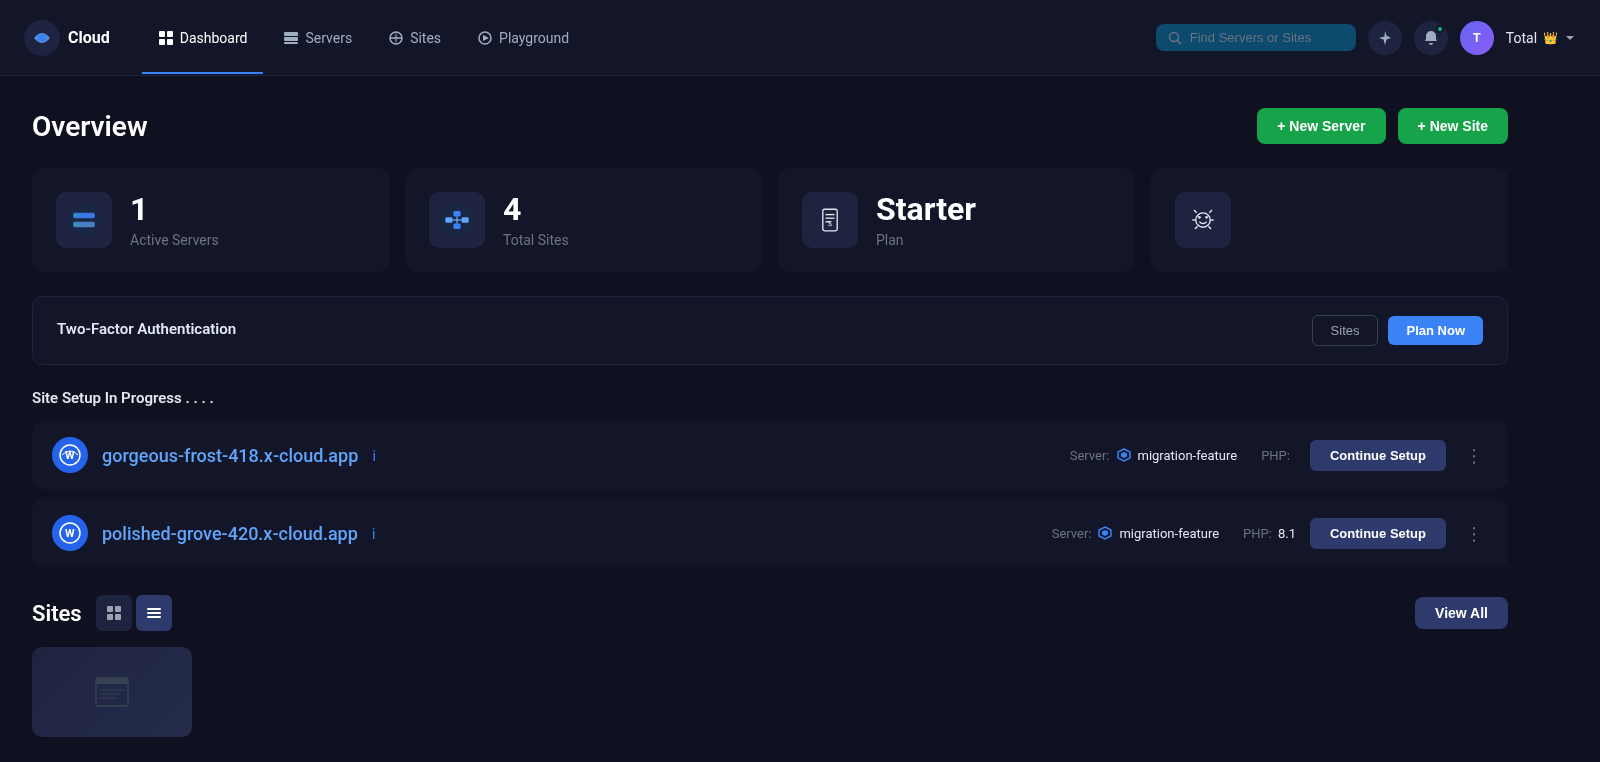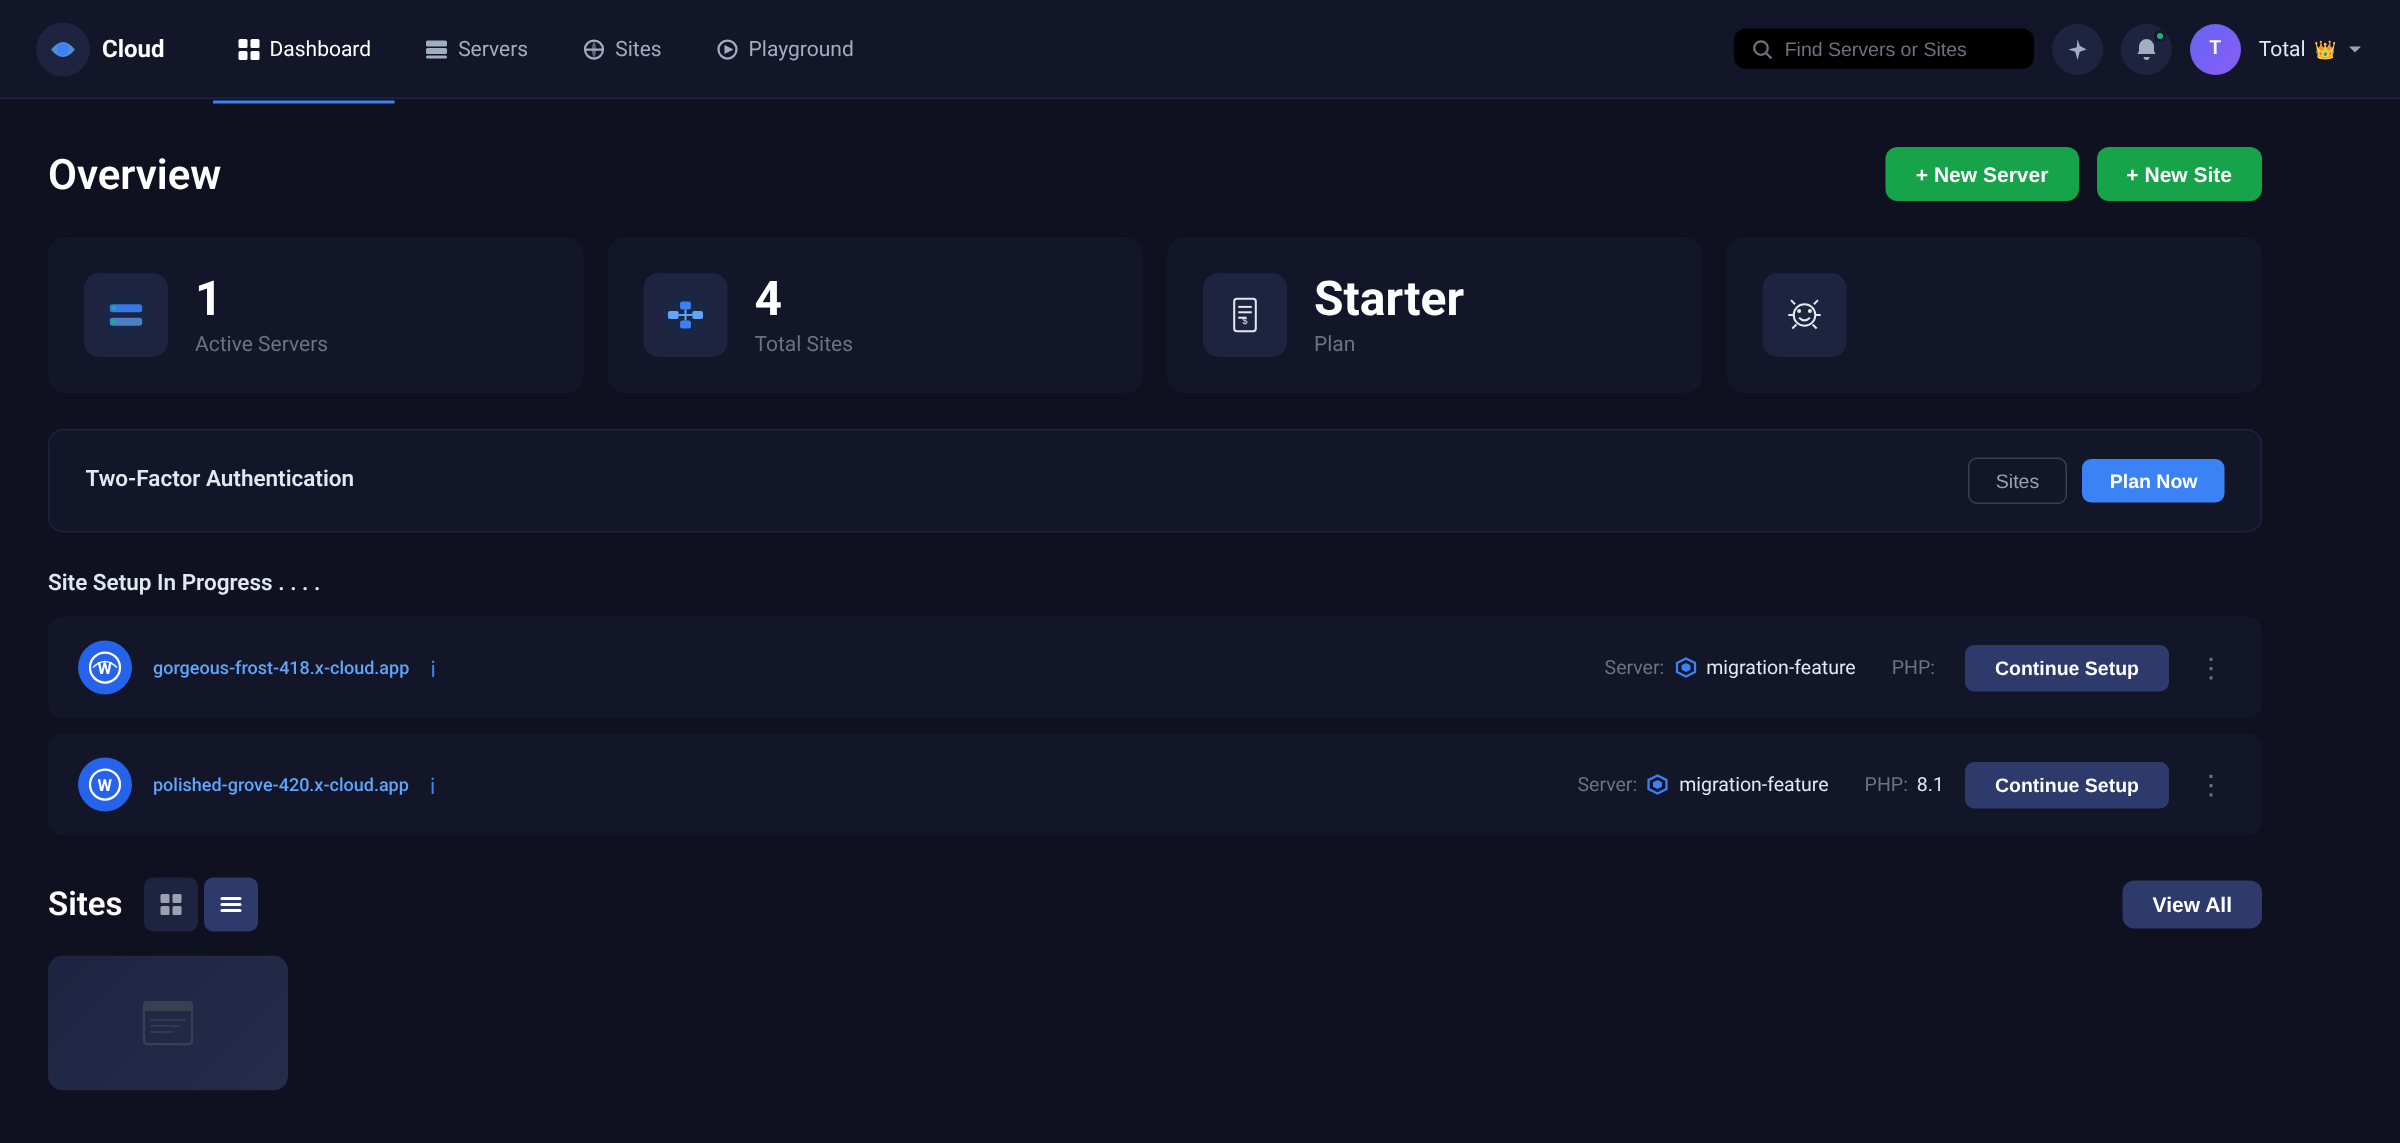--- a/index.html
+++ b/index.html
@@ -8,21 +8,21 @@
       color: #fff;
       font-family: -apple-system, BlinkMacSystemFont, 'Segoe UI', Roboto, sans-serif;
       min-height: 762px;
       overflow-x: hidden;
     }
 
     
     .navbar {
       background: #131629;
       border-bottom: 1px solid #1e2340;
-      height: 66px;
+      height: 76px;
       display: flex;
       align-items: center;
       padding: 0 24px;
       gap: 0;
       position: relative;
     }
     .nav-logo {
       display: flex;
       align-items: center;
       gap: 8px;
@@ -69,21 +69,21 @@
       font-weight: 600;
     }
     .nav-right {
       display: flex;
       align-items: center;
       gap: 12px;
     }
     .search-box {
       display: flex;
       align-items: center;
-      background: #000000;
+      background: #0c4a6e;
       border-radius: 8px;
       padding: 6px 12px;
       gap: 8px;
       min-width: 200px;
     }
     .search-box input {
       background: none;
       border: none;
       outline: none;
       color: #a0aec0;
@@ -283,21 +283,21 @@
       background: #2563eb;
       display: flex;
       align-items: center;
       justify-content: center;
       font-size: 18px;
       font-weight: 700;
       color: #fff;
       flex-shrink: 0;
     }
     .site-name {
-      font-size: 12px;
+      font-size: 18px;
       color: #60a5fa;
       font-weight: 500;
     }
     .info-icon {
       color: #3b82f6;
       font-size: 15px;
       cursor: pointer;
     }
     .site-meta {
       display: flex;

